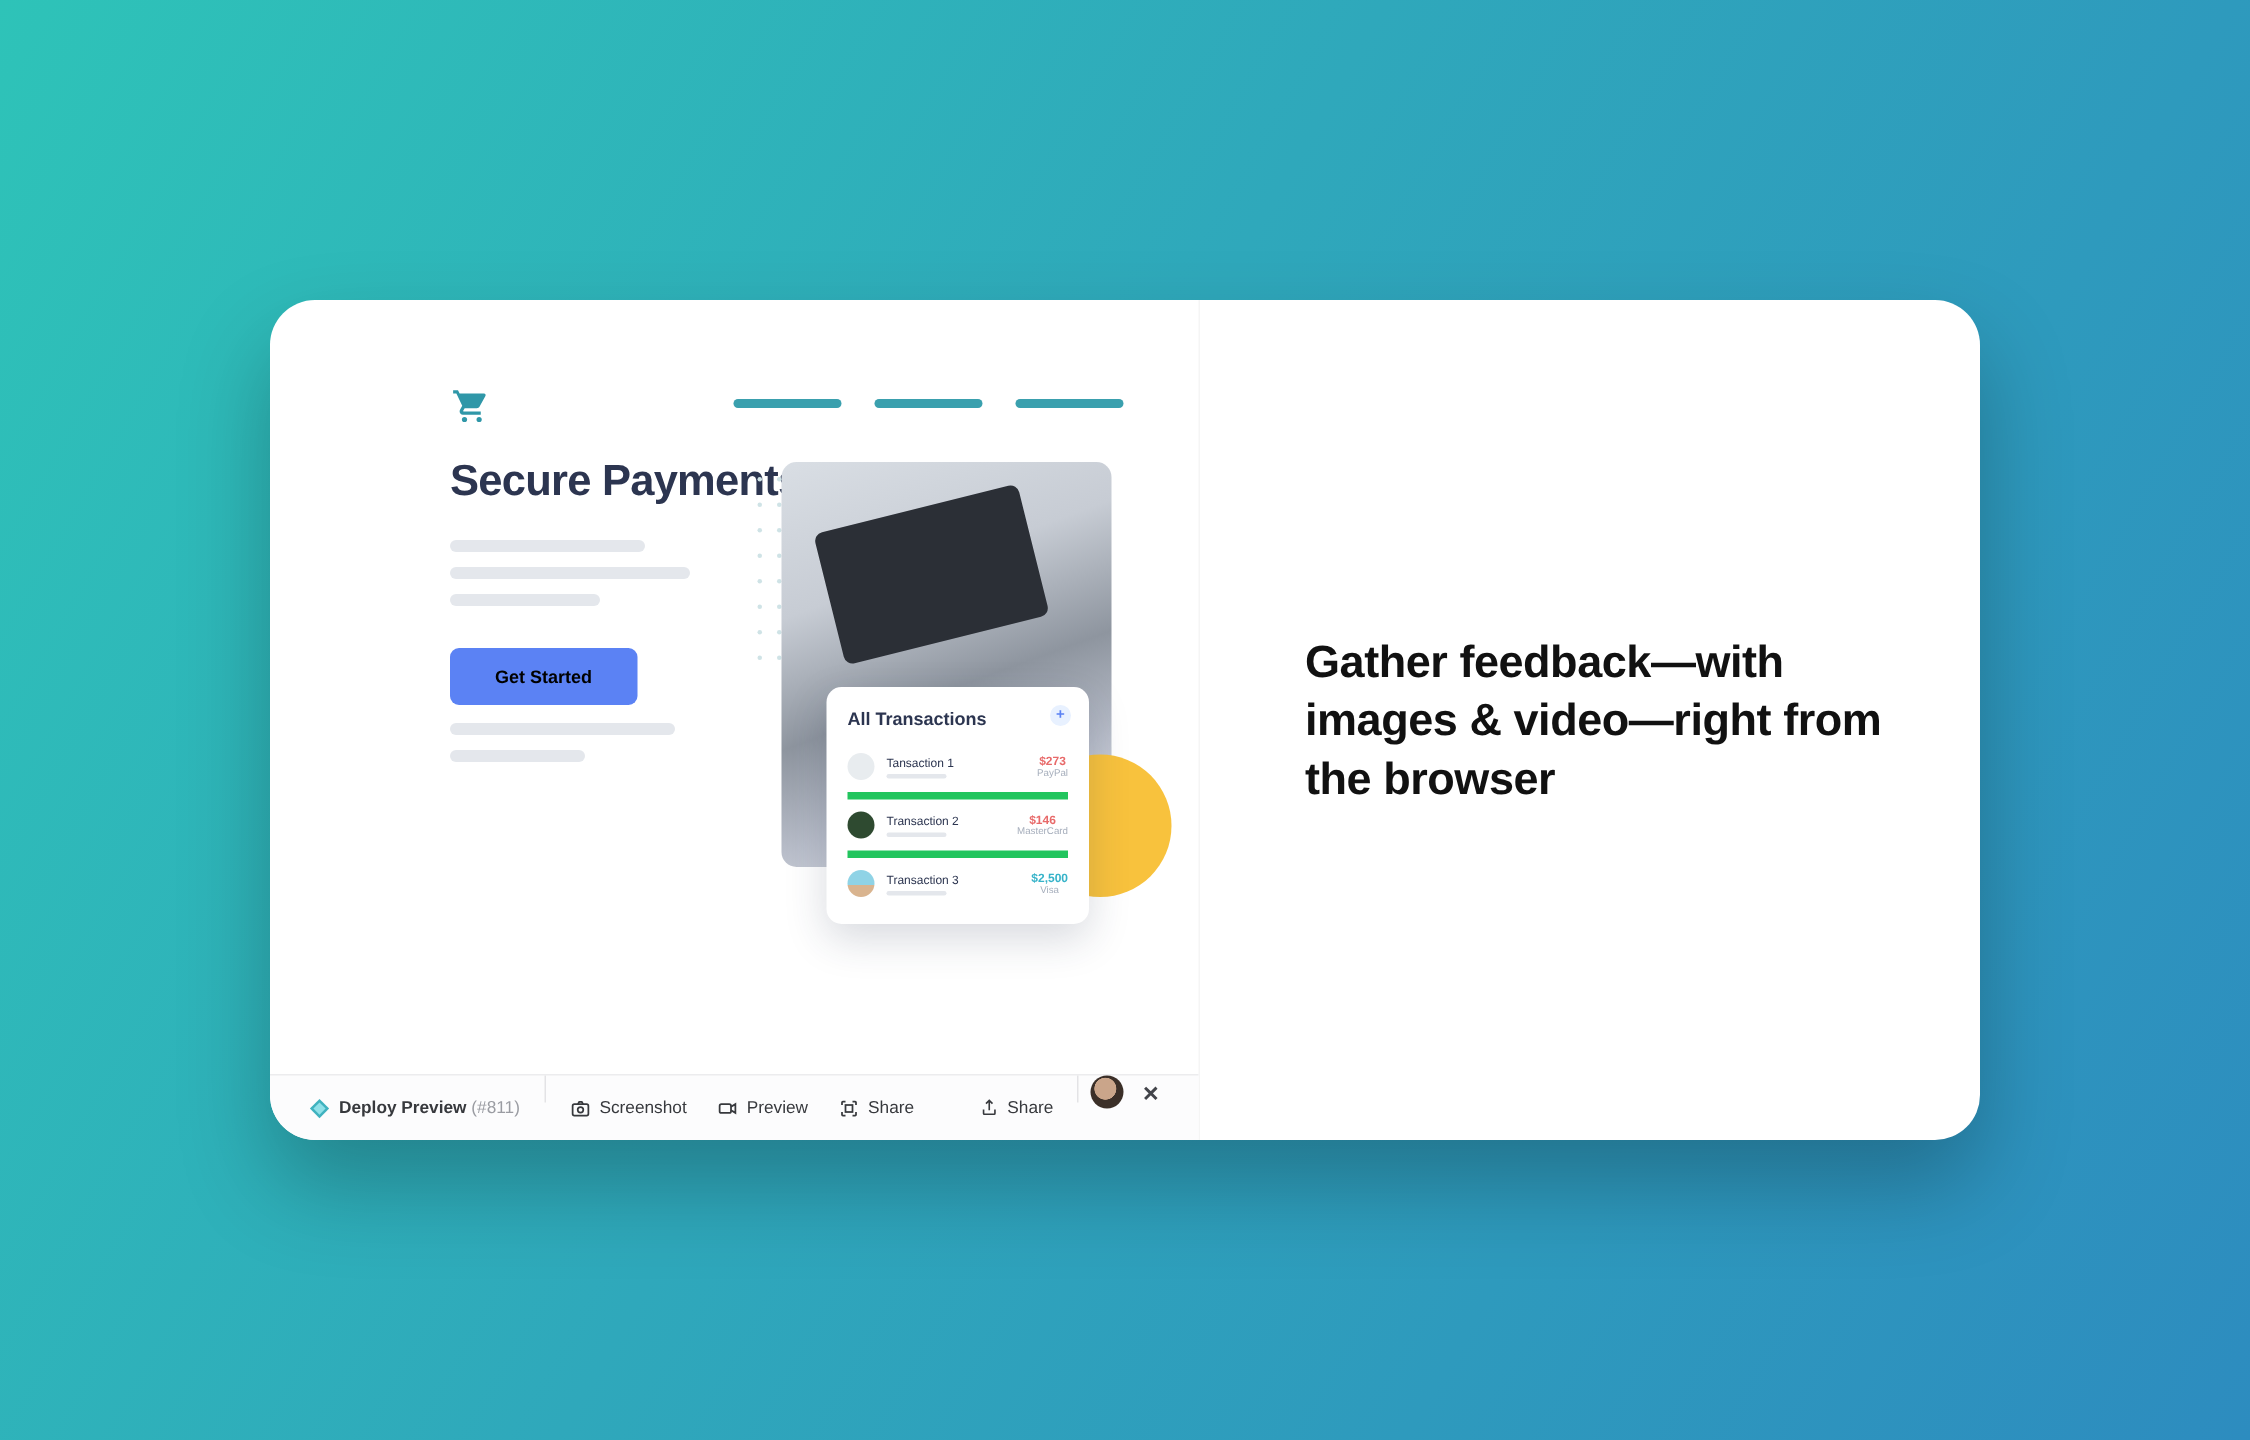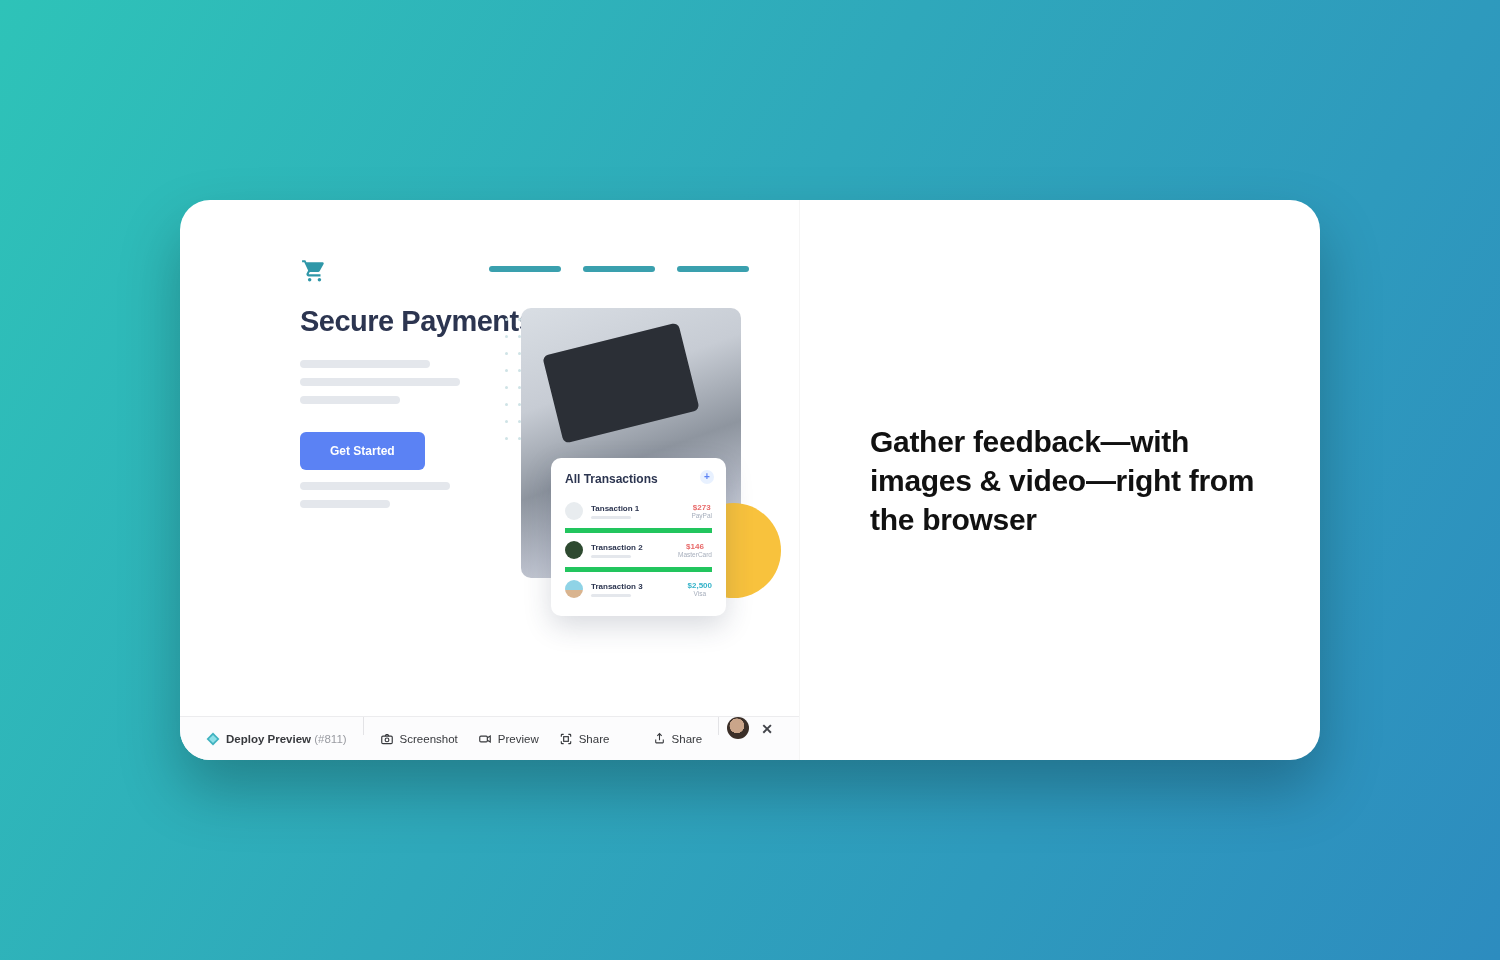--- a/index.html
+++ b/index.html
@@ -64,21 +64,21 @@
   .placeholder-lines { margin-bottom: 28px; }
   .ph-line {
     height: 8px;
     border-radius: 4px;
     background: #e4e7ec;
     margin-bottom: 10px;
   }
   .cta-btn {
     display: inline-block;
     background: #5b82f4;
-    color: #ffffff;
+    color: #000000;
     font-size: 12px;
     font-weight: 600;
     padding: 12px 30px;
     border-radius: 6px;
     border: none;
     margin-bottom: 12px;
   }
   .imagery {
     position: absolute;
     top: 108px;
@@ -145,21 +145,21 @@
     padding: 8px 0;
     border-top: 5px solid #22c55e;
   }
   .tx-row:first-of-type { border-top: none; margin-top: 8px; }
   .tx-avatar {
     width: 18px; height: 18px; border-radius: 50%;
     margin-right: 8px;
     flex-shrink: 0;
   }
   .tx-info { flex: 1; }
-  .tx-name { font-size: 8px; font-weight: 700; color: #2c3550; }
+  .tx-name { font-size: 8px; font-weight: 400; color: #2c3550; }
   .tx-sub { width: 40px; height: 3px; background: #e4e7ec; border-radius: 2px; margin-top: 3px; }
   .tx-amt { text-align: center; }
   .tx-price { font-size: 8px; font-weight: 700; }
   .tx-method { font-size: 6.5px; color: #a6aebc; }
   .dots-col {
     position: absolute;
     top: 118px;
     left: 325px;
     display: grid;
     grid-template-columns: repeat(2, 3px);

